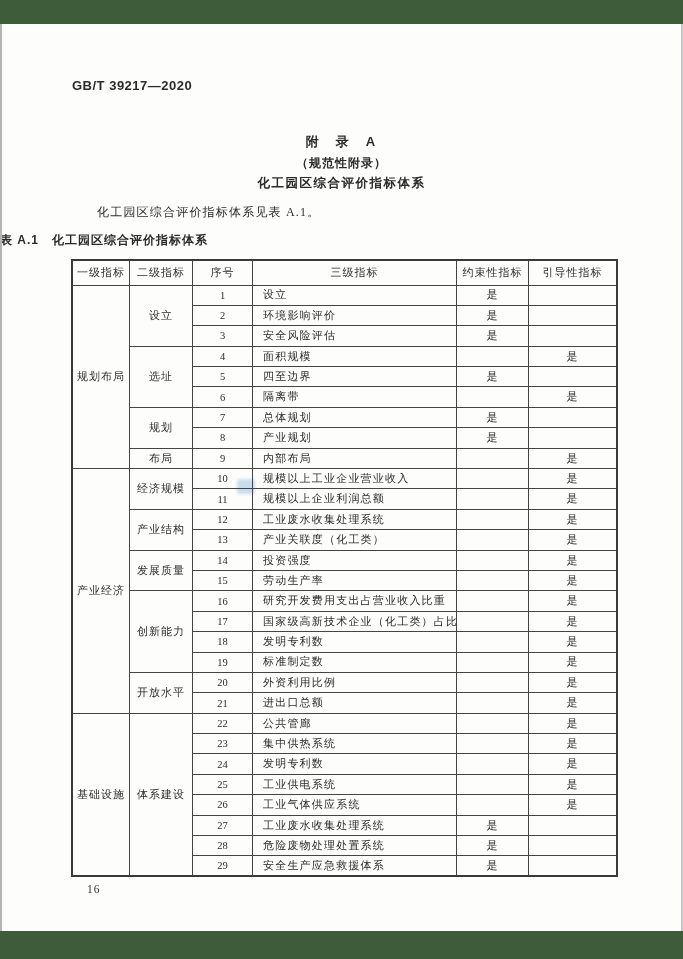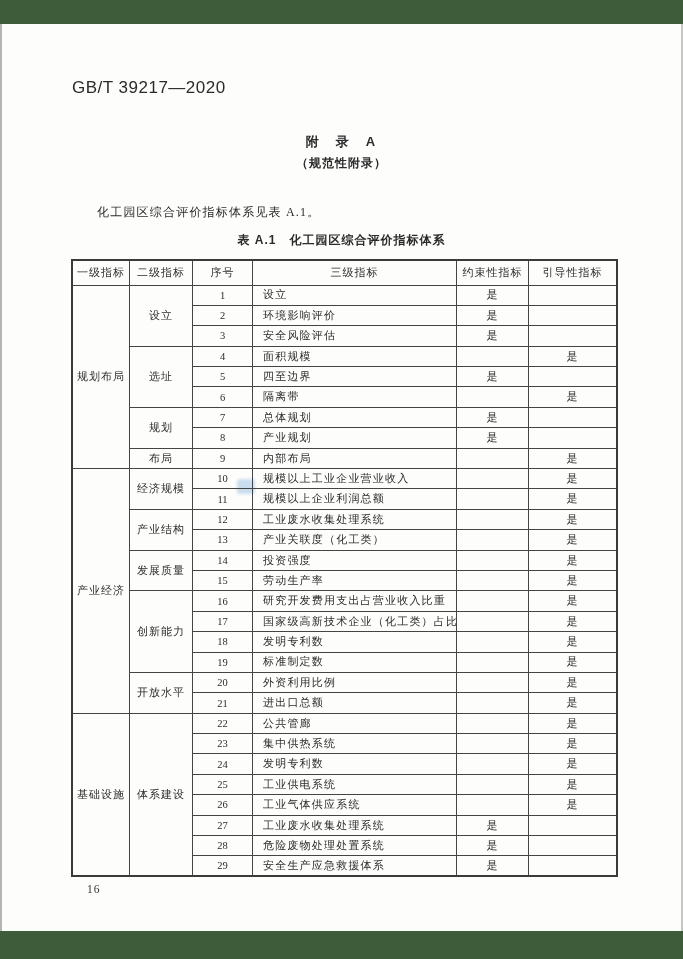--- a/index.html
+++ b/index.html
@@ -10,34 +10,34 @@
   .page{position:relative;width:683px;height:959px;background:#fdfdfc;}
   .band{position:absolute;left:0;width:683px;background:#3e5c3a;z-index:3;}
   .band-top{top:0;height:24px;}
   .band-bottom{bottom:0;height:28px;}
   .edge{position:absolute;top:0;height:959px;z-index:1;}
   .edge-left{left:0;width:2px;background:#b5b5b5;}
   .edge-right{right:0;width:2px;background:#c6c6c6;}
   .std-code{
     position:absolute;top:78px;left:72px;
     font-family:"Liberation Sans","DejaVu Sans",sans-serif;
-    font-weight:normal;font-size:17px;letter-spacing:0.5px;
+    font-weight:bold;font-size:13px;letter-spacing:0.5px;
   }
   .h-center{
     position:absolute;left:0;width:683px;text-align:center;
     font-family:"Liberation Sans","DejaVu Sans",sans-serif;font-weight:bold;
   }
   .appx-1{top:133px;font-size:13px;letter-spacing:2px;}
   .appx-2{top:155px;font-size:12px;letter-spacing:1px;}
   .appx-3{top:175px;font-size:12.5px;letter-spacing:1.5px;}
   .intro{
     position:absolute;top:204px;left:97px;font-size:12px;letter-spacing:1.2px;
   }
   .caption{
-    position:absolute;top:232px;left:0;width:683px;text-align:center;
+    position:absolute;top:232px;left:0;width:683px;
     font-family:"Liberation Sans","DejaVu Sans",sans-serif;
     font-weight:bold;font-size:12px;letter-spacing:1px;
   }
   table.tbl{
     position:absolute;top:259px;left:71px;width:540px;
     border-collapse:collapse;table-layout:fixed;
     border:2px solid #3a3a3a;
     font-size:11px;
   }
   .tbl th,.tbl td{
@@ -67,20 +67,21 @@
 <div class="page">
   <div class="edge edge-left"></div>
   <div class="edge edge-right"></div>
   <div class="band band-top"></div>
   <div class="band band-bottom"></div>
 
   <div class="std-code">GB/T 39217—2020</div>
 
   <div class="h-center appx-1">附　录　A</div>
   <div class="h-center appx-2">（规范性附录）</div>
+  <div class="h-center appx-3">化工园区综合评价指标体系</div>
 
   <div class="intro">化工园区综合评价指标体系见表 A.1。</div>
 
   <div class="caption">表 A.1　化工园区综合评价指标体系</div>
 
   <div class="watermark"></div>
 
   <table class="tbl">
     <thead>
         <tr>

